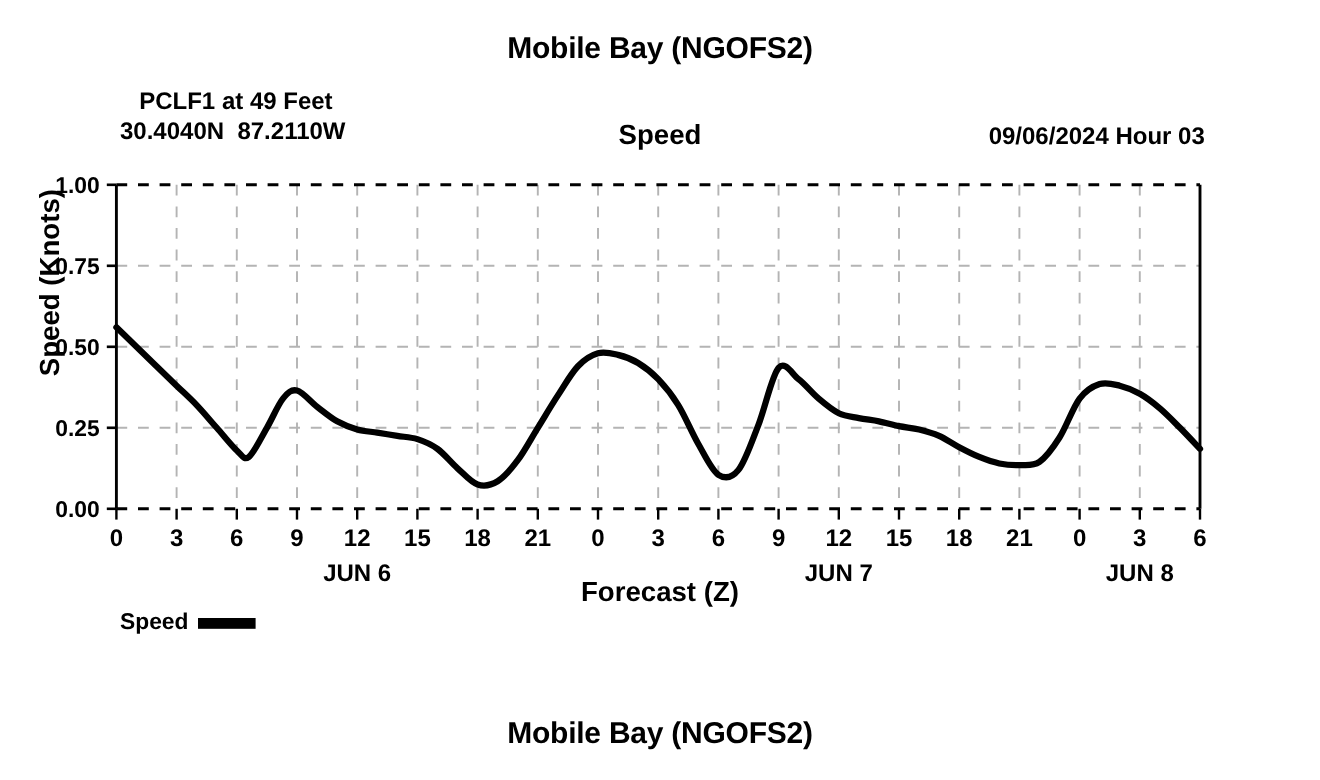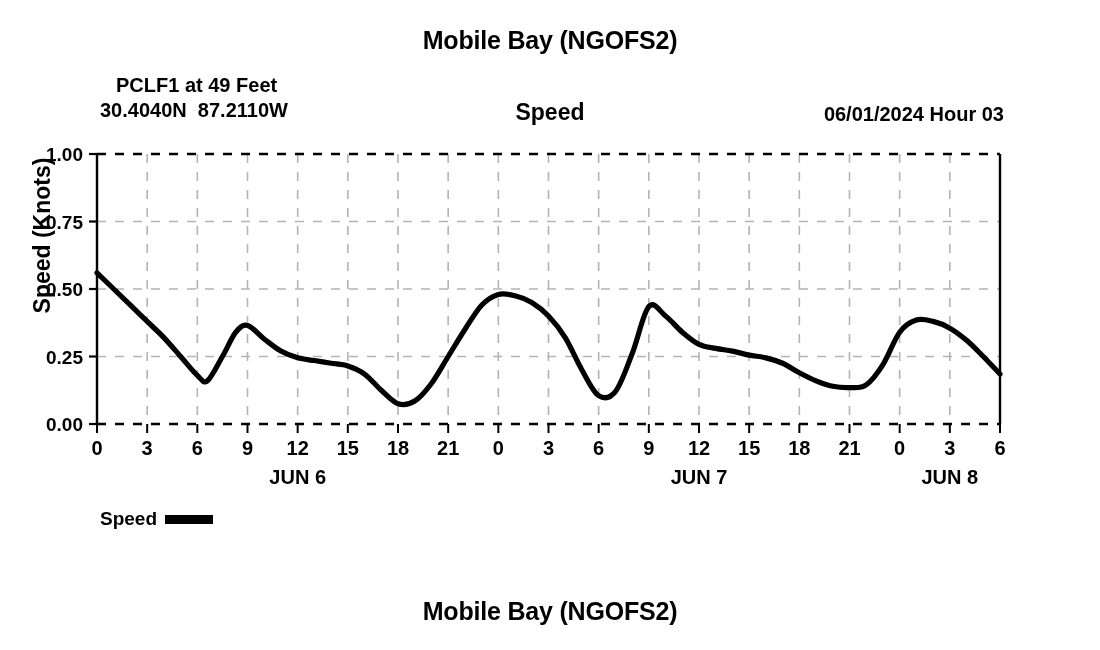--- a/index.html
+++ b/index.html
@@ -184,21 +184,21 @@
 </head>
 <body>
 
 <div class="page">
 
   <div class="title-top">Mobile Bay (NGOFS2)</div>
 
   <div class="meta-station">PCLF1 at 49 Feet</div>
   <div class="meta-coords">30.4040N  87.2110W</div>
   <div class="meta-variable">Speed</div>
-  <div class="meta-runtime">06/01/2024 Hour 03</div>
+  <div class="meta-runtime">09/06/2024 Hour 03</div>
 
   <div class="plot-wrap">
     <svg class="chart" width="1100" height="650">
       <g id="grid-group">
           <line x1="97" y1="356.5" x2="1000" y2="356.5" class="grid-line"></line>
           <line x1="97" y1="289" x2="1000" y2="289" class="grid-line"></line>
           <line x1="97" y1="221.5" x2="1000" y2="221.5" class="grid-line"></line>
           <line x1="147.16666666666666" y1="154" x2="147.16666666666666" y2="424" class="grid-line"></line>
           <line x1="197.33333333333331" y1="154" x2="197.33333333333331" y2="424" class="grid-line"></line>
           <line x1="247.5" y1="154" x2="247.5" y2="424" class="grid-line"></line>
@@ -279,20 +279,21 @@
         </g>
       <g id="day-label-group">
           <text x="297.66666666666663" y="484" class="daylabel">JUN 6</text>
           <text x="699" y="484" class="daylabel">JUN 7</text>
           <text x="949.8333333333333" y="484" class="daylabel">JUN 8</text>
         </g>
       <path id="series-path" class="series-line" d="M 97.00 272.80 C 99.79 275.50, 108.15 283.60, 113.72 289.00 C 119.30 294.40, 124.87 299.80, 130.44 305.20 C 136.02 310.60, 141.59 316.00, 147.17 321.40 C 152.74 326.80, 158.31 331.75, 163.89 337.60 C 169.46 343.45, 175.04 350.20, 180.61 356.50 C 186.19 362.80, 192.87 371.35, 197.33 375.40 C 201.79 379.45, 203.19 383.95, 207.37 380.80 C 211.55 377.65, 217.68 364.60, 222.42 356.50 C 227.15 348.40, 231.61 337.38, 235.79 332.20 C 239.97 327.02, 242.76 324.32, 247.50 325.45 C 252.24 326.57, 258.65 334.67, 264.22 338.95 C 269.80 343.23, 275.37 347.95, 280.94 351.10 C 286.52 354.25, 292.09 356.28, 297.67 357.85 C 303.24 359.43, 308.81 359.65, 314.39 360.55 C 319.96 361.45, 325.54 362.35, 331.11 363.25 C 336.69 364.15, 342.26 364.15, 347.83 365.95 C 353.41 367.75, 358.98 370.00, 364.56 374.05 C 370.13 378.10, 375.70 385.30, 381.28 390.25 C 386.85 395.20, 392.43 401.95, 398.00 403.75 C 403.57 405.55, 409.15 404.43, 414.72 401.05 C 420.30 397.68, 425.87 390.93, 431.44 383.50 C 437.02 376.07, 442.59 365.50, 448.17 356.50 C 453.74 347.50, 459.31 338.05, 464.89 329.50 C 470.46 320.95, 476.04 311.05, 481.61 305.20 C 487.19 299.35, 492.76 295.97, 498.33 294.40 C 503.91 292.82, 509.48 294.40, 515.06 295.75 C 520.63 297.10, 526.20 299.13, 531.78 302.50 C 537.35 305.88, 542.93 310.15, 548.50 316.00 C 554.07 321.85, 559.65 328.60, 565.22 337.60 C 570.80 346.60, 576.37 360.32, 581.94 370.00 C 587.52 379.68, 593.09 392.05, 598.67 395.65 C 604.24 399.25, 609.81 398.58, 615.39 391.60 C 620.96 384.63, 626.54 367.98, 632.11 353.80 C 637.69 339.63, 643.26 312.85, 648.83 306.55 C 654.41 300.25, 659.98 311.73, 665.56 316.00 C 671.13 320.27, 676.70 327.47, 682.28 332.20 C 687.85 336.93, 693.43 341.65, 699.00 344.35 C 704.57 347.05, 710.15 347.27, 715.72 348.40 C 721.30 349.52, 726.87 349.98, 732.44 351.10 C 738.02 352.23, 743.59 354.02, 749.17 355.15 C 754.74 356.27, 760.31 356.50, 765.89 357.85 C 771.46 359.20, 777.04 360.77, 782.61 363.25 C 788.19 365.73, 793.76 369.77, 799.33 372.70 C 804.91 375.63, 810.48 378.55, 816.06 380.80 C 821.63 383.05, 827.20 385.07, 832.78 386.20 C 838.35 387.32, 843.93 387.77, 849.50 387.55 C 855.07 387.33, 860.65 388.68, 866.22 384.85 C 871.80 381.03, 877.37 373.38, 882.94 364.60 C 888.52 355.83, 894.09 339.63, 899.67 332.20 C 905.24 324.77, 910.81 321.85, 916.39 320.05 C 921.96 318.25, 927.54 320.05, 933.11 321.40 C 938.69 322.75, 944.26 325.00, 949.83 328.15 C 955.41 331.30, 960.98 335.57, 966.56 340.30 C 972.13 345.03, 977.70 350.88, 983.28 356.50 C 988.85 362.13, 997.21 371.13, 1000.00 374.05" stroke="#000000"></path>
     </svg>
 
     <div class="ylabel">Speed (Knots)</div>
+    <div class="xlabel">Forecast (Z)</div>
   </div>
 
   <div class="legend">
     <span class="legend-label">Speed</span>
     <span class="legend-swatch"></span>
   </div>
 
   <div class="title-bottom">Mobile Bay (NGOFS2)</div>
 
 </div>

